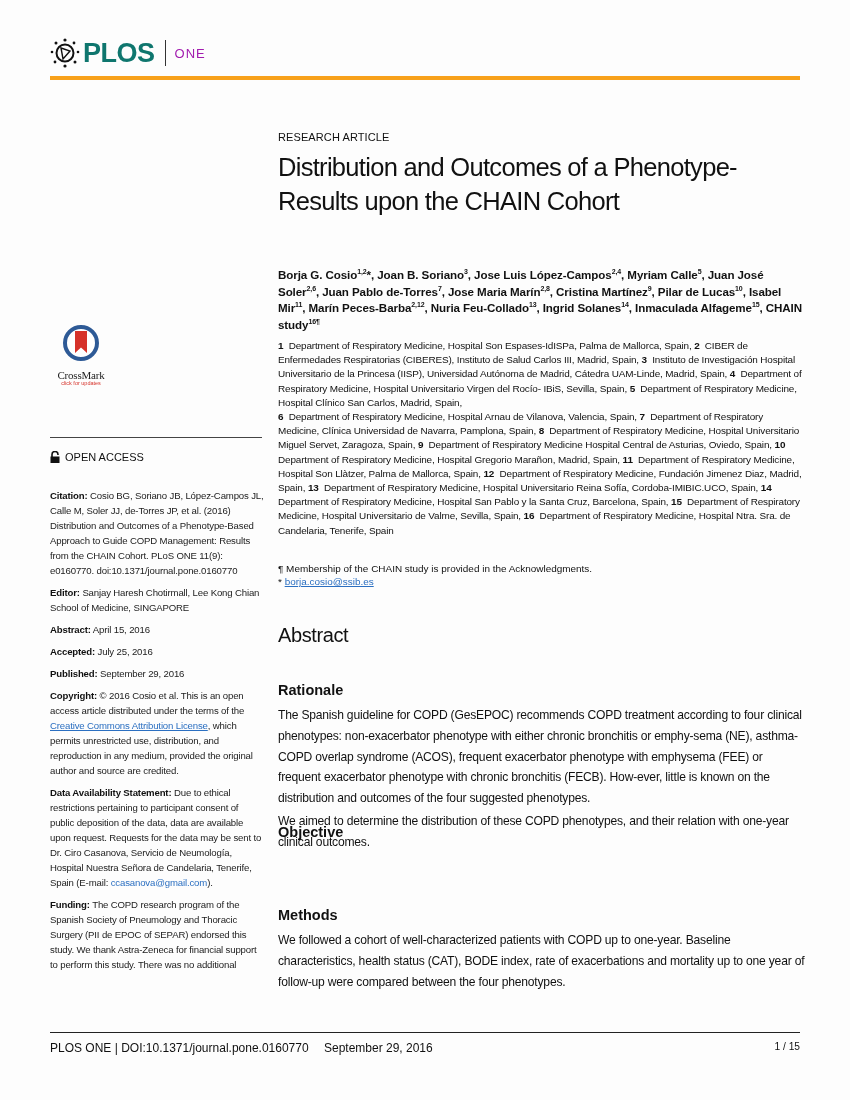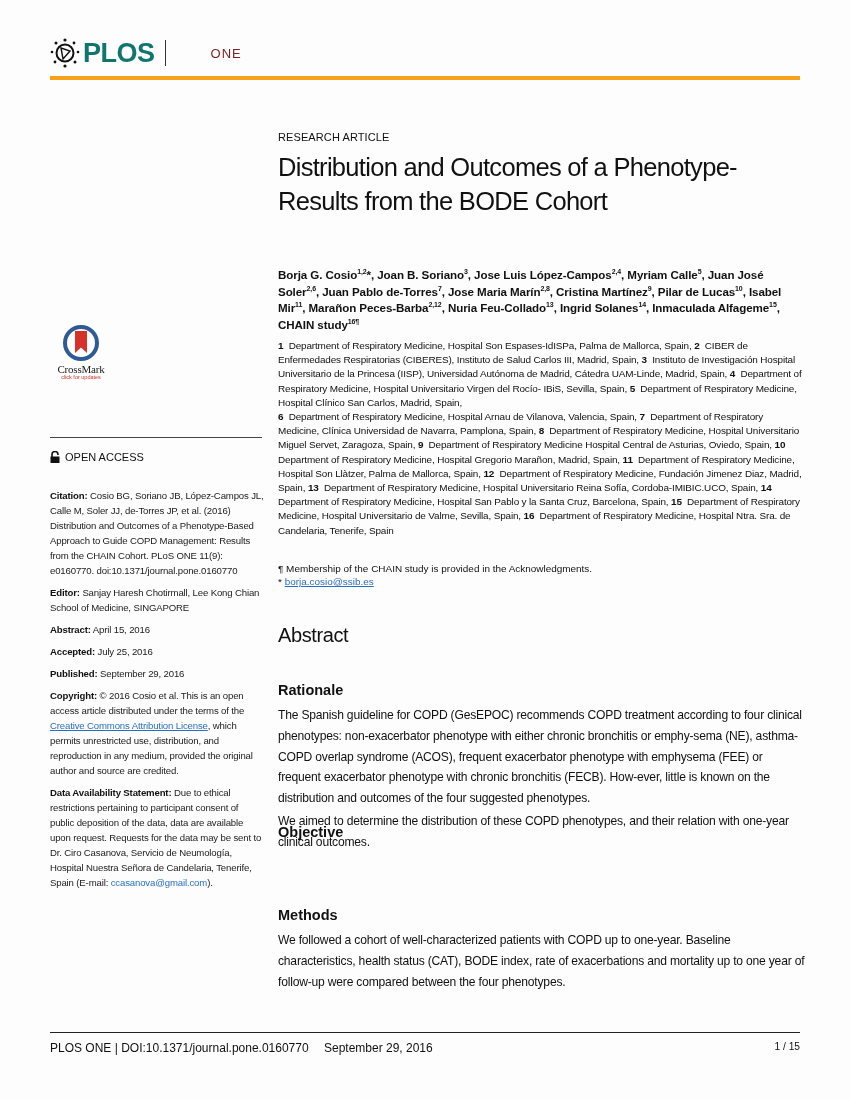--- a/index.html
+++ b/index.html
@@ -4,26 +4,26 @@
 <style>
   * { margin: 0; padding: 0; box-sizing: border-box; }
   html, body { width: 850px; height: 1100px; background: #fdfdfd; overflow: hidden; }
   body { position: relative; font-family: "Liberation Sans", sans-serif; color: #111; }
 
   .header { position: absolute; left: 50px; top: 36px; width: 750px; height: 44px; }
   .logo { position: absolute; left: 0; top: 0; display: flex; align-items: center; height: 34px; }
   .logo-globe { width: 30px; height: 30px; }
   .logo-plos { font-family: "Liberation Sans", sans-serif; font-weight: 900; font-size: 27px; letter-spacing: -0.5px; margin-left: 3px; color: #0f766e; }
   .logo-sep { width: 1px; height: 26px; background: #333; margin: 0 9px 0 10px; }
-  .logo-one { font-size: 13px; letter-spacing: 1px; color: #7f1d1d; font-weight: normal; margin-left: 36px; }
+  .logo-one { font-size: 13px; letter-spacing: 1px; color: #a21caf; font-weight: normal; }
   .orange-rule { position: absolute; left: 50px; top: 76px; width: 750px; height: 4px; background: #f8a11a; }
   .crossmark { position: absolute; left: 50px; top: 325px; width: 62px; text-align: center; }
   .crossmark-circle { width: 36px; height: 36px; border-radius: 50%; border: 4px solid #2e5a96; margin: 0 auto; position: relative; background: #fff; }
   .crossmark-ribbon { position: absolute; left: 8px; top: 2px; width: 12px; height: 22px; background: #d6322a; clip-path: polygon(0 0,100% 0,100% 100%,50% 75%,0 100%); }
-  .crossmark-text { font-family: "Liberation Serif", serif; font-size: 11px; color: #222; margin-top: 2px; letter-spacing: -0.2px; }
+  .crossmark-text { font-family: "Liberation Serif", serif; font-size: 11px; color: #222; margin-top: 8px; letter-spacing: -0.2px; }
   .crossmark-sub { font-size: 5.5px; color: #d6322a; margin-top: -1px; }
 
   .left-divider { position: absolute; left: 50px; top: 437px; width: 212px; height: 1px; background: #444; }
   .oa { position: absolute; left: 50px; top: 451px; display: flex; align-items: center; font-size: 11px; color: #111; }
   .oa-icon { width: 11px; height: 12px; margin-right: 4px; }
   .sidebar { position: absolute; left: 50px; top: 488px; width: 214px; font-size: 9.6px; line-height: 15px; color: #222; font-family: "Liberation Sans", sans-serif; letter-spacing: -0.15px; }
   .sidebar p { margin-bottom: 7px; }
   .sidebar b { font-weight: bold; color: #111; }
   .sidebar a { color: #2b6fc1; text-decoration: underline; }
   .sidebar a.nound { text-decoration: none; }
@@ -110,41 +110,45 @@
   <p>
     <b>Copyright:</b>
     <span>© 2016 Cosio et al. This is an open access article distributed under the terms of the</span>
     <a>Creative Commons Attribution License</a><span>, which permits unrestricted use, distribution, and reproduction in any medium, provided the original author and source are credited.</span>
   </p>
   <p>
     <b>Data Availability Statement:</b>
     <span>Due to ethical restrictions pertaining to participant consent of public deposition of the data, data are available upon request. Requests for the data may be sent to Dr. Ciro Casanova, Servicio de Neumología, Hospital Nuestra Señora de Candelaria, Tenerife, Spain (E-mail:</span>
     <a class="nound">ccasanova@gmail.com</a><span>).</span>
   </p>
+  <p>
+    <b>Funding:</b>
+    <span>The COPD research program of the Spanish Society of Pneumology and Thoracic Surgery (PII de EPOC of SEPAR) endorsed this study. We thank Astra-Zeneca for financial support to perform this study. There was no additional</span>
+  </p>
 </div>
 
 <div class="kicker">RESEARCH ARTICLE</div>
 
 <h1 class="title">
   <div>Distribution and Outcomes of a Phenotype-</div>
-  <div>Results from the BODE Cohort</div>
+  <div>Results upon the CHAIN Cohort</div>
 </h1>
 
 <div class="authors">
   <span><span>Borja G. Cosio</span><sup>1,2</sup><span>*</span></span>,
   <span><span>Joan B. Soriano</span><sup>3</sup></span>,
   <span><span>Jose Luis López-Campos</span><sup>2,4</sup></span>,
   <span><span>Myriam Calle</span><sup>5</sup></span>,
   <span><span>Juan José Soler</span><sup>2,6</sup></span>,
   <span><span>Juan Pablo de-Torres</span><sup>7</sup></span>,
   <span><span>Jose Maria Marín</span><sup>2,8</sup></span>,
   <span><span>Cristina Martínez</span><sup>9</sup></span>,
   <span><span>Pilar de Lucas</span><sup>10</sup></span>,
   <span><span>Isabel Mir</span><sup>11</sup></span>,
-  <span><span>Marañon Peces-Barba</span><sup>2,12</sup></span>,
+  <span><span>Marín Peces-Barba</span><sup>2,12</sup></span>,
   <span><span>Nuria Feu-Collado</span><sup>13</sup></span>,
   <span><span>Ingrid Solanes</span><sup>14</sup></span>,
   <span><span>Inmaculada Alfageme</span><sup>15</sup></span>,
   <span><span>CHAIN study</span><sup>16¶</sup></span>
 </div>
 
 <div class="affil">
   <span><b>1</b>&nbsp; <span>Department of Respiratory Medicine, Hospital Son Espases-IdISPa, Palma de Mallorca, Spain,</span></span>
   <span><b>2</b>&nbsp; <span>CIBER de Enfermedades Respiratorias (CIBERES), Instituto de Salud Carlos III, Madrid, Spain,</span></span>
   <span><b>3</b>&nbsp; <span>Instituto de Investigación Hospital Universitario de la Princesa (IISP), Universidad Autónoma de Madrid, Cátedra UAM-Linde, Madrid, Spain,</span></span>

